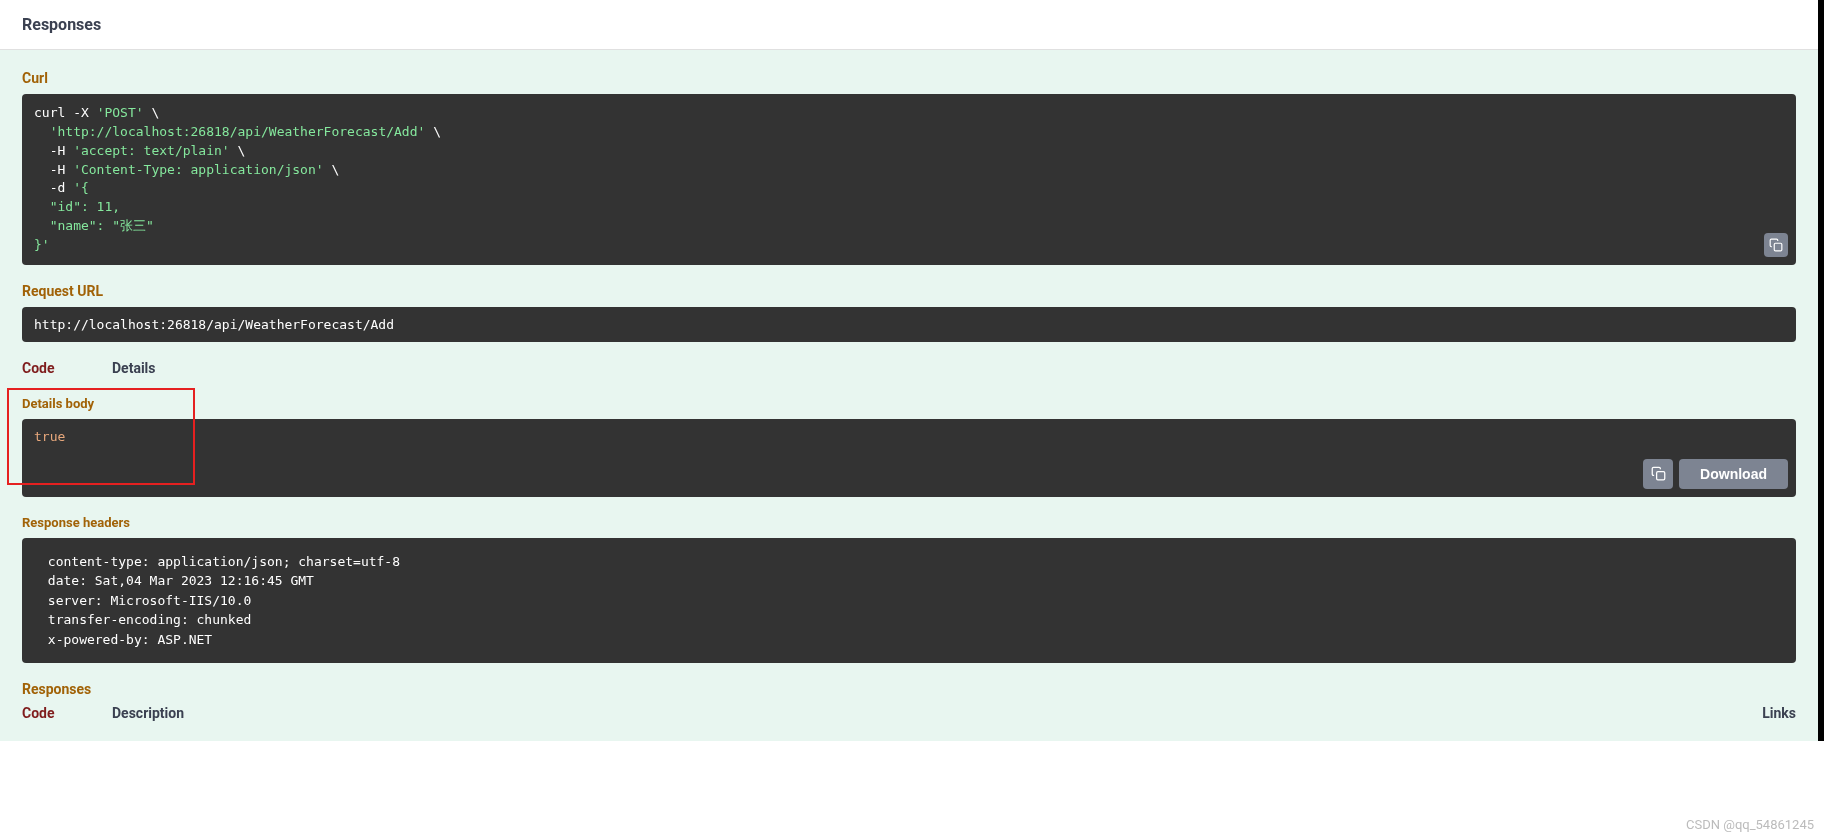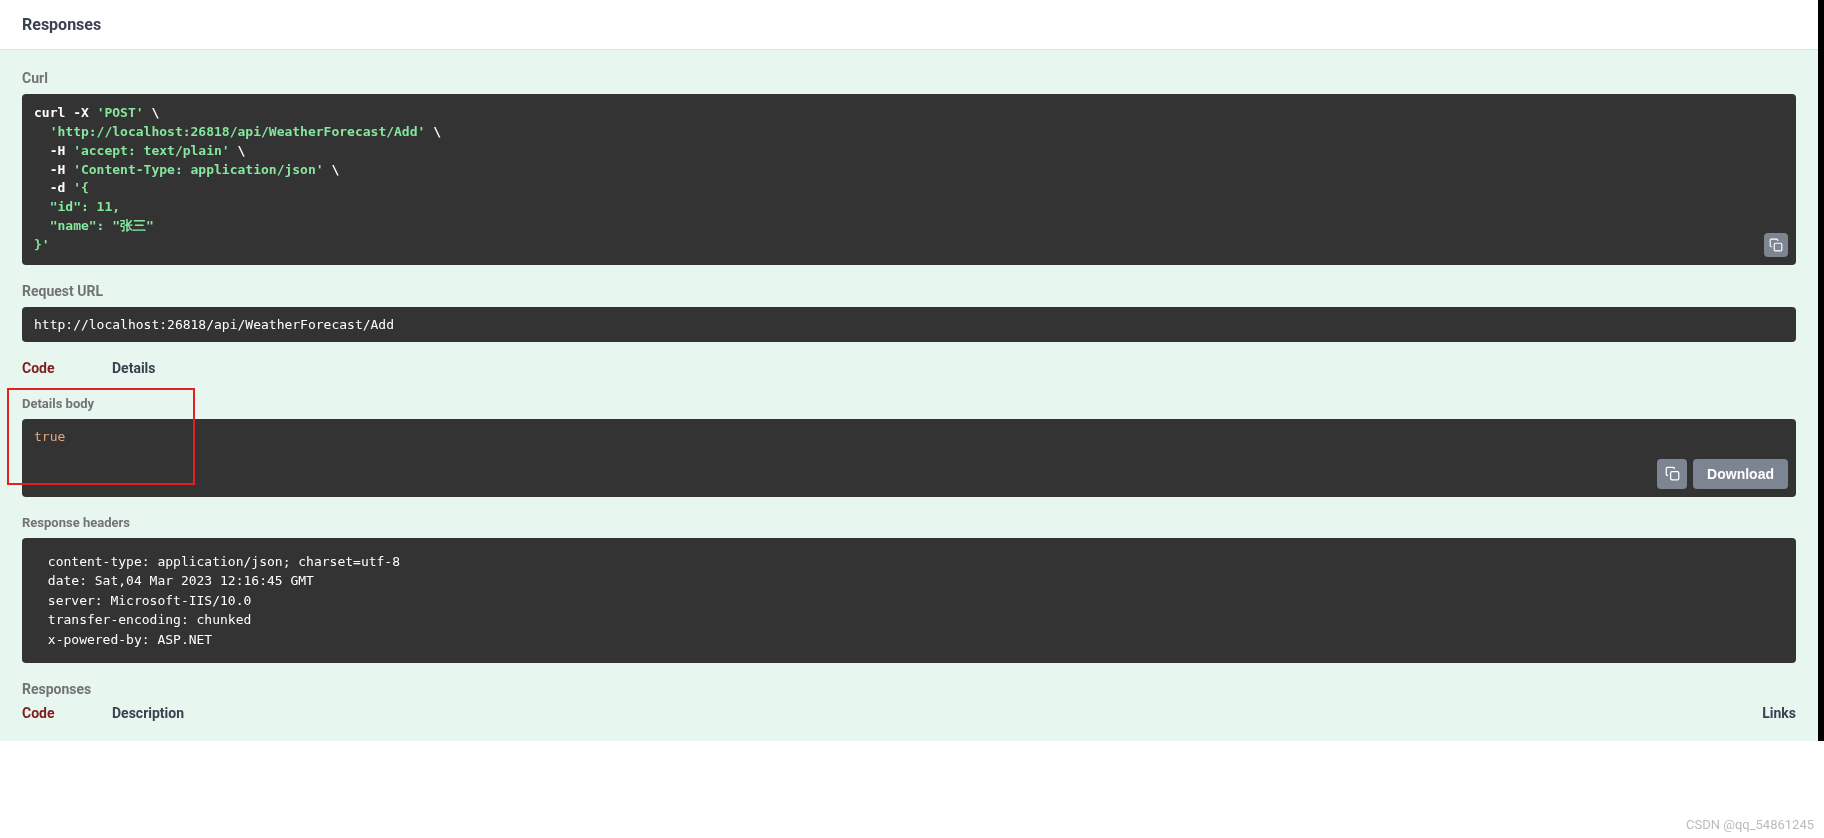--- a/index.html
+++ b/index.html
@@ -27,39 +27,38 @@
       font-weight: 700;
       color: #3b4151;
     }
     .responses-inner {
       background: #e8f6f0;
       padding: 20px 22px;
     }
     .section-label {
       font-size: 14px;
       font-weight: 700;
-      color: #737373;
+      color: #a16207;
       margin-bottom: 8px;
     }
     .section-label.small {
       font-size: 13px;
     }
     .code-block {
       background: #333333;
       border-radius: 4px;
       padding: 10px 12px;
       font-family: "Consolas", "Monaco", monospace;
       font-size: 13px;
       line-height: 1.45;
       color: #fff;
       position: relative;
       margin-bottom: 18px;
       white-space: pre;
       overflow-x: auto;
-      font-weight: bold;
     }
     .code-block .keyword { color: #ffffff; }
     .code-block .method { color: #85e89d; }
     .code-block .url { color: #85e89d; }
     .code-block .string { color: #85e89d; }
     .copy-btn {
       position: absolute;
       right: 8px;
       bottom: 8px;
       width: 24px;
@@ -155,21 +154,21 @@
       display: flex;
       align-items: center;
       justify-content: center;
       color: #fff;
     }
     .download-btn {
       background: #7d8492;
       color: #fff;
       border: none;
       border-radius: 4px;
-      padding: 7px 14px;
+      padding: 7px 21px;
       font-size: 14px;
       font-weight: 700;
       cursor: pointer;
     }
     .headers-block {
       background: #333333;
       border-radius: 4px;
       padding: 14px 18px;
       font-family: "Consolas", "Monaco", monospace;
       font-size: 13px;

